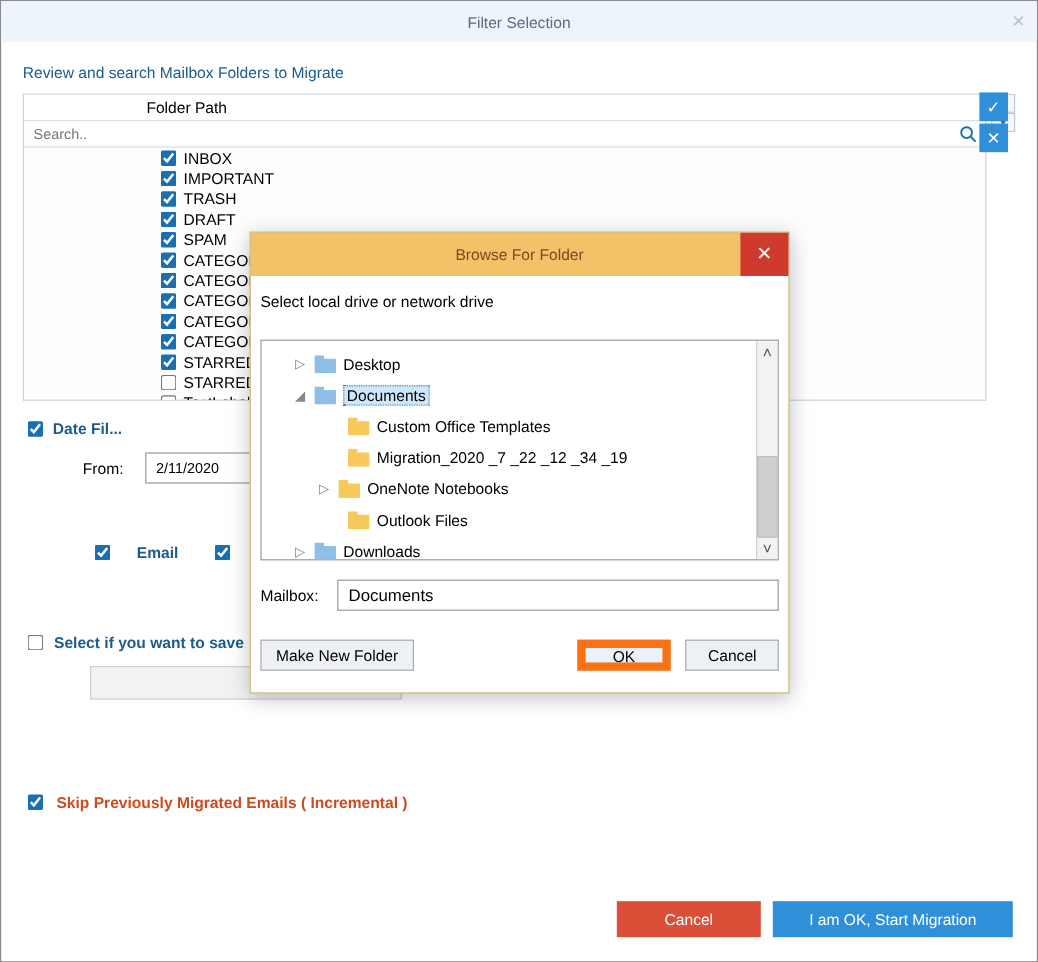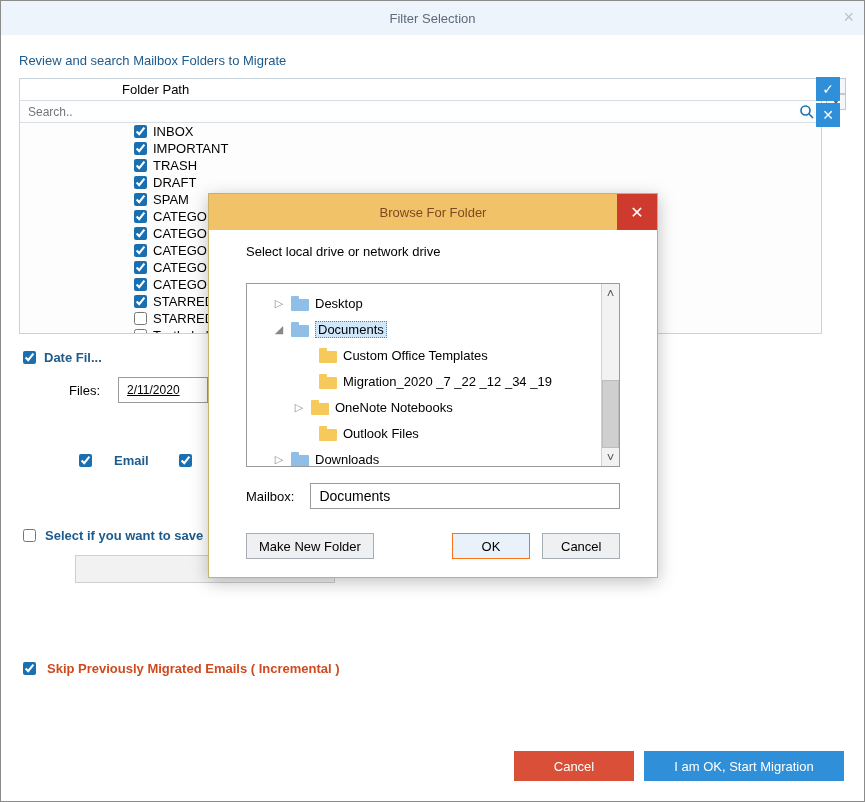--- a/index.html
+++ b/index.html
@@ -28,35 +28,35 @@
   .sbtn{height:16px;border:1px solid #c0c8d0;background:#f3f6fa;color:#5a6470;font-size:9px;display:flex;align-items:center;justify-content:center;}
   .side-scroll .fill{flex:1;}
   
   .side-actions{position:absolute;right:24px;top:76px;display:flex;flex-direction:column;gap:2px;}
   .side-actions .ba{width:24px;height:24px;background:#2f8fd8;color:#fff;display:flex;align-items:center;justify-content:center;font-size:14px;cursor:pointer;}
   
   .opt-row{display:flex;align-items:center;margin-top:14px;gap:6px;}
   .opt-row .lbl{color:#1b5b8e;font-weight:bold;}
   .opt-row .chk{accent-color:#1a6fb1;margin-right:2px;}
   .from-row{display:flex;align-items:center;margin-top:10px;gap:18px;padding-left:50px;}
-  .date-input{border:1px solid #9a9a9a;height:26px;padding:2px 8px;width:90px;font-size:12px;text-decoration:underline;}
+  .date-input{border:1px solid #9a9a9a;height:26px;padding:2px 8px;width:90px;font-size:12px;}
   .checkline{margin-top:56px;display:flex;align-items:center;gap:6px;color:#1b5b8e;font-weight:bold;}
   .saveinput{margin-top:10px;margin-left:56px;width:260px;height:28px;border:1px solid #cfcfcf;background:#f2f2f2;}
   .chk2{accent-color:#1a6fb1;}
   .skip{color:#d04a1f;font-weight:bold;display:flex;align-items:center;gap:8px;margin-top:76px;}
   
   .footer{position:absolute;right:20px;bottom:20px;display:flex;gap:10px;}
   .btn{height:30px;border:0;color:#fff;font-size:13px;cursor:pointer;padding:0 22px;}
   .btn.cancel{background:#d94f38;width:120px;}
   .btn.ok{background:#2f8fd8;width:200px;}
   
   .dlg{position:absolute;left:207px;top:192px;width:450px;background:#fff;border:1px solid #c7b06a;box-shadow:0 4px 16px rgba(0,0,0,.25);}
   .dlg-title{height:36px;background:#f2c268;display:flex;align-items:center;justify-content:center;color:#7a4a20;font-size:17px;position:relative;}
   .dlg-title .dclose{position:absolute;right:0;top:0;width:40px;height:36px;background:#cf3a2f;color:#fff;display:flex;align-items:center;justify-content:center;font-size:16px;cursor:pointer;}
-  .dlg-body{padding:14px 37px 18px;}
+  .dlg-body{padding:14px 8px 18px;}
   .dlg-body .hint{margin-bottom:24px;}
   .tree{border:1px solid #9a9a9a;height:184px;position:relative;overflow:hidden;background:#fff;}
   .tree-inner{padding:6px 0 0 0;}
   .trow{display:flex;align-items:center;height:26px;padding-left:26px;font-size:15px;gap:6px;}
   .trow.sub1{padding-left:46px;}
   .trow.sub2{padding-left:72px;}
   .tri{width:12px;color:#888;font-size:11px;display:inline-block;text-align:center;}
   .fico{width:18px;height:15px;display:inline-block;}
   .fico.yellow svg rect{fill:#f7c95b;}
   .fico.blue svg rect{fill:#8fbfe6;}
@@ -64,21 +64,21 @@
   .tree .scroll{position:absolute;right:0;top:0;bottom:0;width:18px;border-left:1px solid #d0d0d0;background:#f2f2f2;display:flex;flex-direction:column;}
   .tree .scroll .arr{height:18px;display:flex;align-items:center;justify-content:center;color:#555;}
   .tree .scroll .thumb{height:68px;margin:0;background:#cfcfcf;border:1px solid #bdbdbd;}
   .tree .scroll .fill{flex:1;}
   .folder-row{display:flex;align-items:center;gap:16px;margin-top:16px;}
   .folder-row input{flex:1;height:26px;border:1px solid #9a9a9a;padding:3px 8px;font-size:14px;}
   .dlg-btns{display:flex;gap:10px;margin-top:24px;justify-content:space-between;}
   .dlg-btns .left{}
   .dlg-btns .right{display:flex;gap:12px;}
   .dbtn{height:26px;padding:0 18px;background:#eef0f2;border:1px solid #a7adb5;font-size:13px;cursor:pointer;}
-  .dbtn.primary{background:#e9f2fb;border:1px solid #f97316;}
+  .dbtn.primary{background:#e9f2fb;border:7px solid #f97316;}
   .dbtn.make{padding:0 12px;}
 </style>
 </head>
 <body>
 
 <div class="win">
   <div class="titlebar">
     <span>Filter Selection</span>
     <span class="close">×</span>
   </div>
@@ -167,21 +167,21 @@
     <div class="side-actions">
       <div class="ba">✓</div>
       <div class="ba">✕</div>
     </div>
 
     <div class="opt-row">
       <input type="checkbox" class="chk" checked="" style="">
       <span class="lbl">Date Fil...</span>
     </div>
     <div class="from-row">
-      <span>Files:</span>
+      <span>From:</span>
       <input class="date-input" value="2/11/2020" style="">
     </div>
 
     <div class="opt-row" style="margin-top:48px;gap:20px;padding-left:56px;">
       <input type="checkbox" class="chk" checked="" style="">
       <span class="lbl">Email</span>
       <input type="checkbox" class="chk" checked="" style="margin-left: 10px;">
       <span class="lbl">Google</span>
     </div>
 

